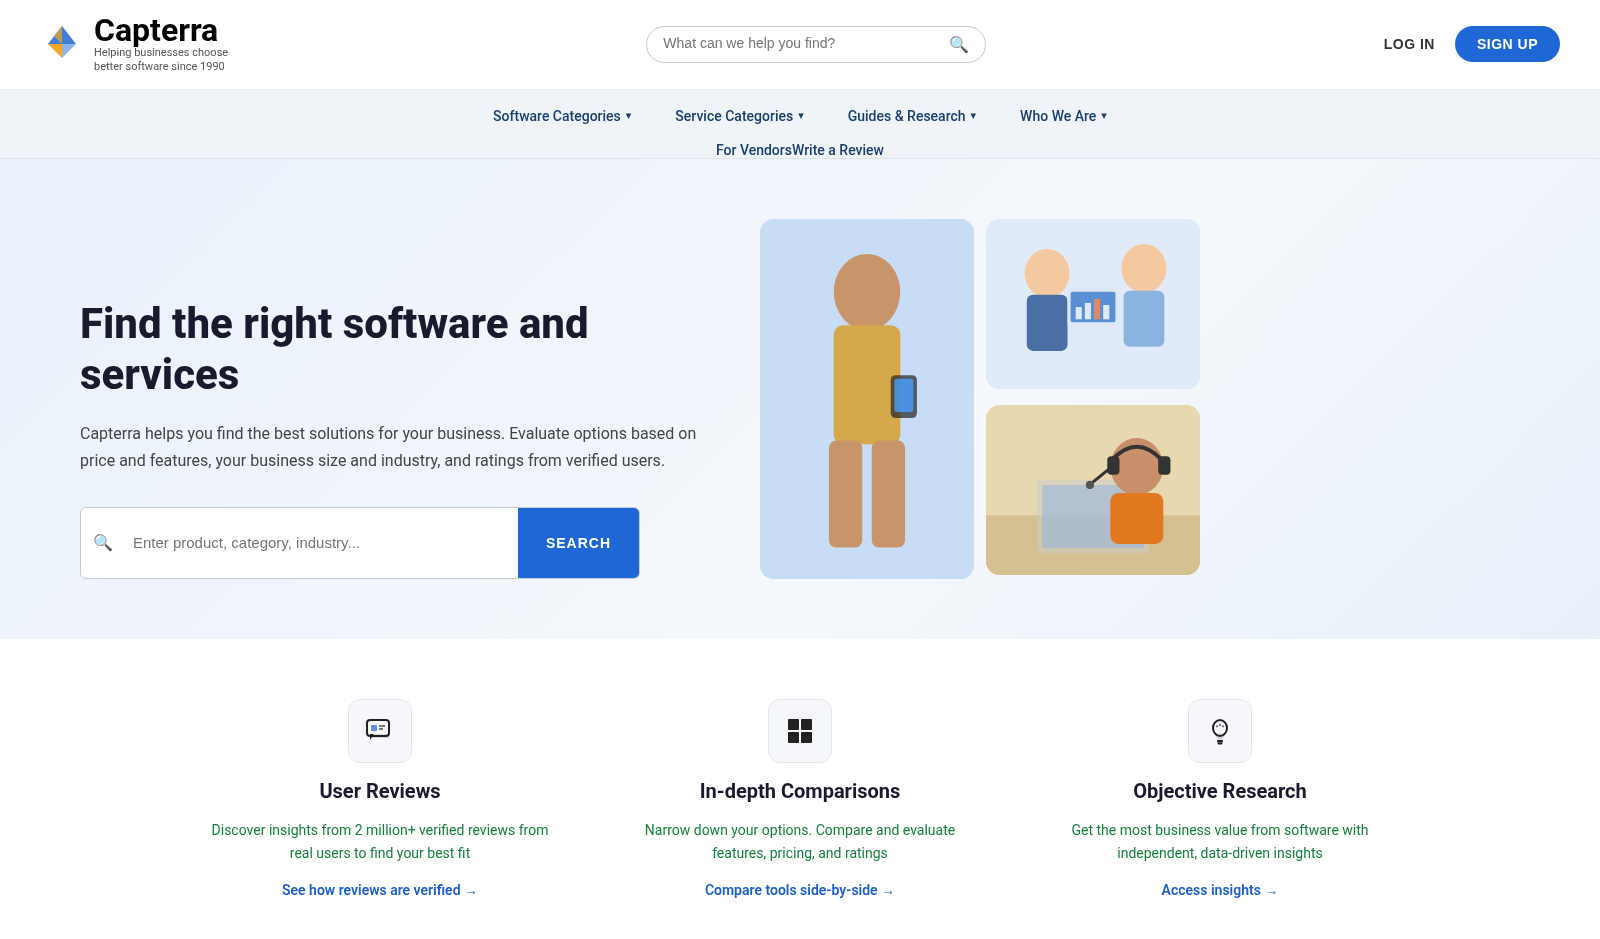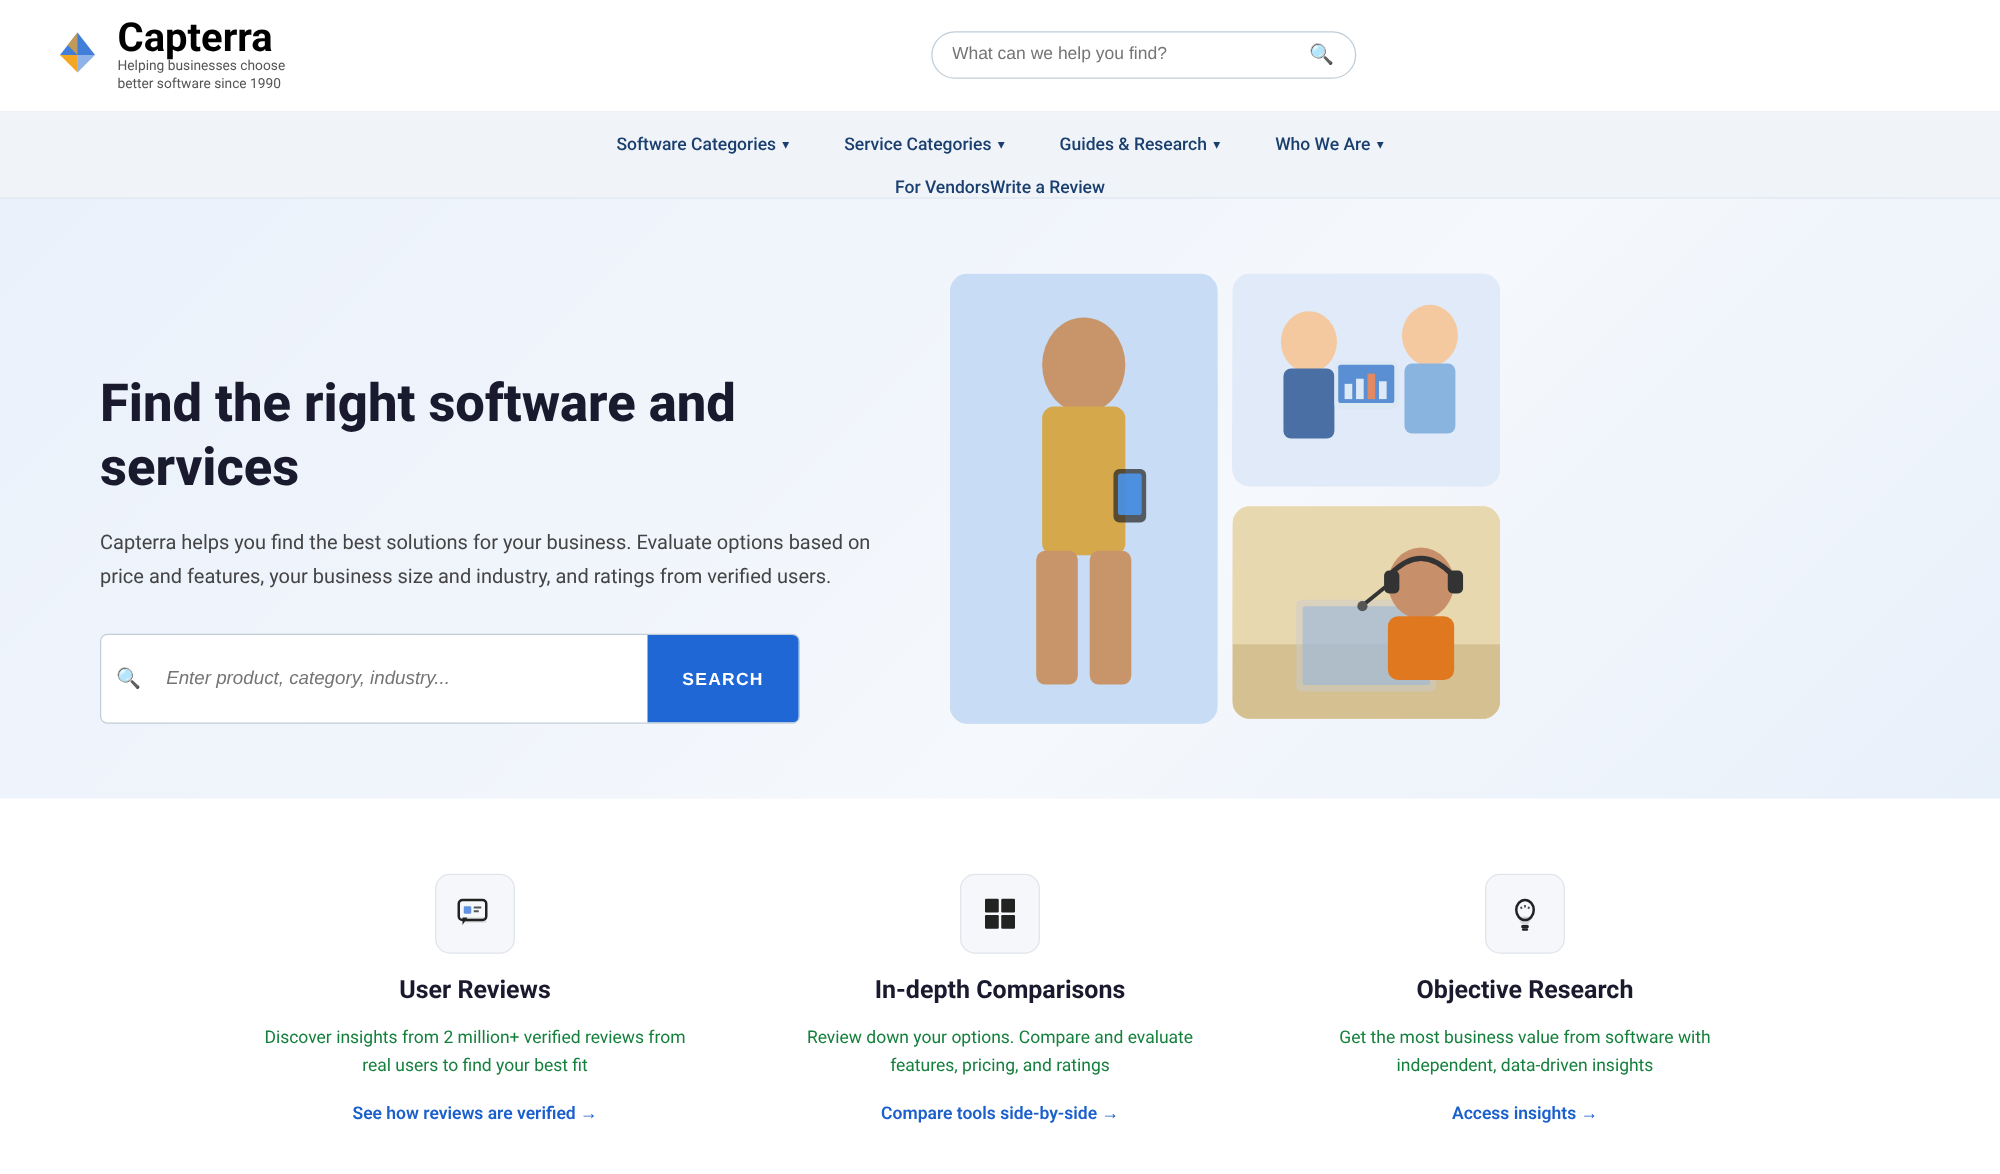--- a/index.html
+++ b/index.html
@@ -173,21 +173,20 @@
       font-size: 16px;
     }
     .hero-search input {
       flex: 1;
       border: none;
       outline: none;
       font-size: 15px;
       color: #555;
       padding: 14px 8px;
       background: transparent;
-      font-style: italic;
     }
     .hero-search-btn {
       background: #1f67d4;
       border: none;
       color: #fff;
       font-size: 14px;
       font-weight: 700;
       padding: 27px 28px;
       cursor: pointer;
       letter-spacing: 1px;
@@ -298,20 +297,24 @@
     </div>
   </div>
 
   <div class="header-search">
     <div class="search-bar">
       <input type="text" placeholder="What can we help you find?" style="">
       <button class="search-icon-btn">🔍</button>
     </div>
   </div>
 
+  <div class="header-auth">
+    <button class="btn-login">LOG IN</button>
+    <button class="btn-signup">SIGN UP</button>
+  </div>
 </header>
 
 <nav class="nav-bar">
   <div class="nav-left">
     <a class="nav-item">
       <span>Software Categories</span>
       <span class="nav-chevron">▾</span>
     </a>
     <a class="nav-item">
       <span>Service Categories</span>
@@ -423,21 +426,21 @@
   <div class="feature-card">
     <div class="feature-icon-wrap">
       <svg width="30" height="30" viewBox="0 0 30 30" xmlns="http://www.w3.org/2000/svg">
         <rect x="3" y="3" width="11" height="11" rx="1" fill="#222"></rect>
         <rect x="16" y="3" width="11" height="11" rx="1" fill="#222"></rect>
         <rect x="3" y="16" width="11" height="11" rx="1" fill="#222"></rect>
         <rect x="16" y="16" width="11" height="11" rx="1" fill="#222"></rect>
       </svg>
     </div>
     <h3 class="feature-title">In-depth Comparisons</h3>
-    <p class="feature-desc">Review down your options. Compare and evaluate features, pricing, and ratings</p>
+    <p class="feature-desc">Narrow down your options. Compare and evaluate features, pricing, and ratings</p>
     <a class="feature-link">Compare tools side-by-side →</a>
   </div>
 
   <div class="feature-card">
     <div class="feature-icon-wrap">
       <svg width="30" height="30" viewBox="0 0 30 30" xmlns="http://www.w3.org/2000/svg">
         <ellipse cx="15" cy="12" rx="7" ry="8" fill="none" stroke="#222" stroke-width="2"></ellipse>
         <path d="M11 18 Q11 22 15 24 Q19 22 19 18 Z" fill="#222" opacity="0.15" stroke="#222" stroke-width="1.5"></path>
         <rect x="12" y="24" width="6" height="2.5" rx="1" fill="#222"></rect>
         <rect x="12.5" y="26.5" width="5" height="2" rx="1" fill="#222"></rect>

